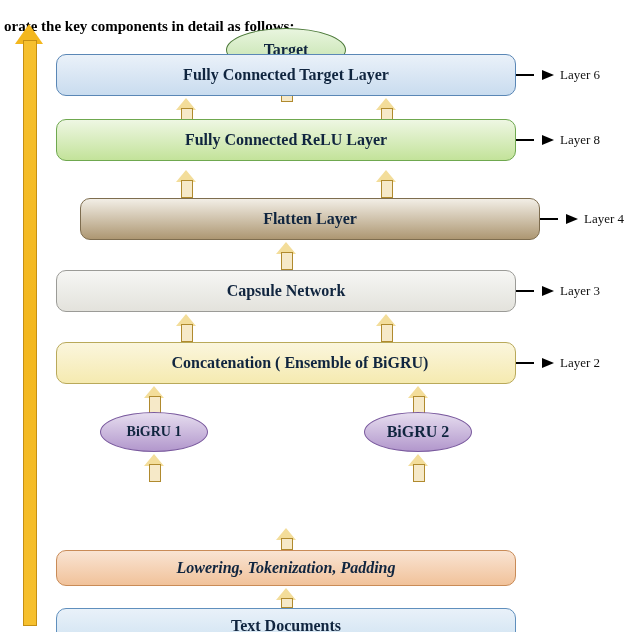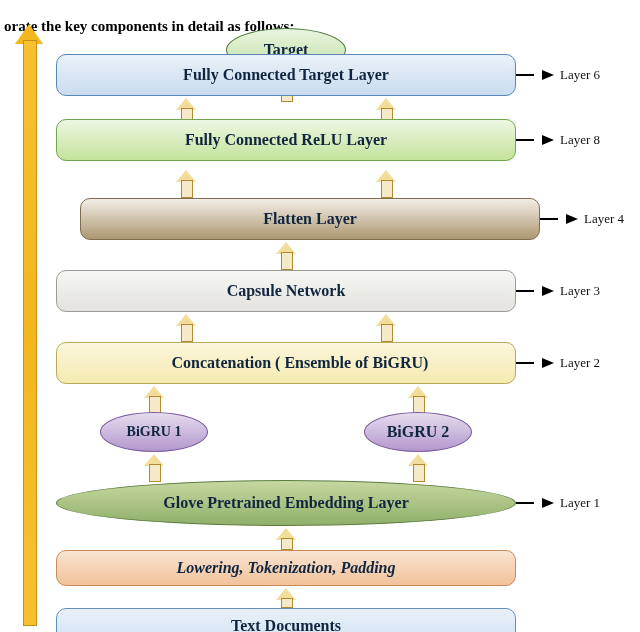--- a/index.html
+++ b/index.html
@@ -266,28 +266,20 @@
 
     <div class="uarrow" style="left: 88px; top: 434px;">
         <div class="uhead"></div>
         <div class="ushaft"></div>
       </div>
     <div class="uarrow" style="left: 352px; top: 434px;">
         <div class="uhead"></div>
         <div class="ushaft"></div>
       </div>
 
-    <div class="row" style="top: 460px;">
-      <div class="ellipse fill-olive" style="width:460px; height:46px; font-size:16px;">
-        <span>Glove Pretrained Embedding Layer</span>
-      </div>
-      <div class="side-line"></div>
-      <div class="side-arrow"></div>
-      <span class="label">Layer 1</span>
-    </div>
 
     <div class="uarrow" style="left: 220px; top: 508px; height: 20px;">
       <div class="uhead"></div>
         <div class="ushaft" style="height:10px;"></div>
     </div>
 
     <div class="box fill-orange" style="position: absolute; left: 0px; top: 530px; width: 460px; height: 36px;">
       <span>Lowering, Tokenization, Padding</span>
     </div>
 

